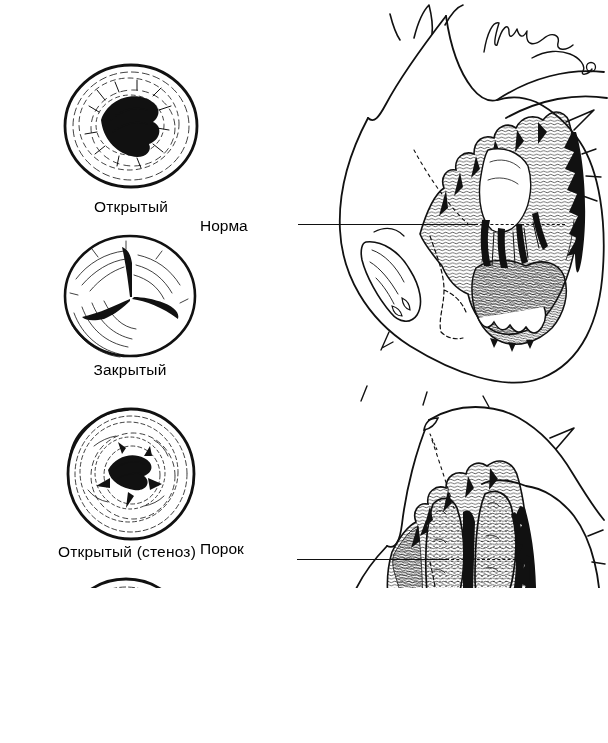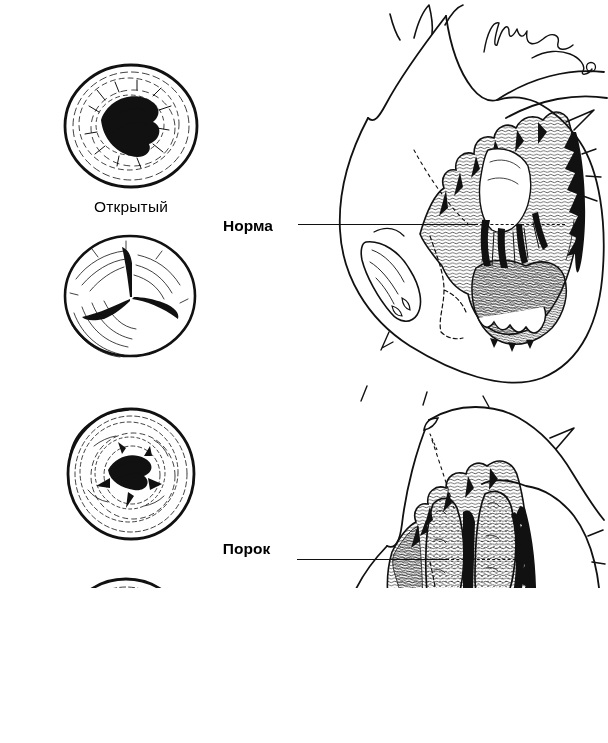--- a/index.html
+++ b/index.html
@@ -6,21 +6,21 @@
   #stage{
     position:relative;width:608px;height:588px;background:#fff;
     font-family:"Liberation Sans", sans-serif;color:#111;overflow:hidden;
   }
   .abs{position:absolute;}
   .caption{
     position:absolute;text-align:center;font-size:15.5px;line-height:1.1;
     color:#000;letter-spacing:0.2px;white-space:nowrap;
   }
   .pointer-label{
-    position:absolute;font-size:15.5px;color:#000;text-align:center;white-space:nowrap;font-weight:bold;
+    position:absolute;font-size:15.5px;color:#000;text-align:left;white-space:nowrap;
   }
   .pline-solid{position:absolute;height:0;border-top:1.6px solid #111;}
   .pline-dash{position:absolute;height:0;border-top:1.6px dashed #111;}
   .arrowhead{
     position:absolute;width:0;height:0;
     border-left:8px solid #111;border-top:4px solid transparent;border-bottom:4px solid transparent;
   }
   svg{display:block;}
   svg *{vector-effect:none;}
   .ink{stroke:#111;fill:none;stroke-linecap:round;stroke-linejoin:round;}
@@ -46,34 +46,36 @@
     <ellipse class="ink" cx="68" cy="63" rx="65" ry="60" stroke-width="2.6"></ellipse>
     <path d="M68,64 C66,48 64,32 60,14 C64,16 68,18 70,30 C70,44 70,54 70,64 Z" fill="#111"></path>
     <path d="M68,66 C54,72 38,80 20,84 C24,88 32,88 42,86 C52,82 62,74 68,68 Z" fill="#111"></path>
     <path d="M70,66 C84,68 100,74 116,86 C118,80 112,74 102,70 C92,66 80,64 72,64 Z" fill="#111"></path>
     <path class="ink" stroke-width="0.8" d="M14,46 C26,30 44,20 62,18 M20,52 C32,38 48,28 64,26 M28,58 C38,46 50,38 62,34
          M76,22 C94,26 108,36 118,52 M74,32 C90,36 102,46 110,60 M72,42 C86,46 96,54 102,66
          M12,80 C20,102 38,118 62,122 M20,74 C28,96 44,110 66,114 M30,70 C38,90 52,102 70,106
          M42,68 C50,84 60,94 74,96 M10,92 C20,110 40,122 58,124"></path>
     <path class="ink" stroke-width="0.8" d="M8,60 L16,62 M118,70 L126,66 M64,8 L64,16 M100,18 L94,26 M30,16 L36,24"></path>
   </svg>
+  <div class="caption" style="left:40px;top:361px;width:180px">Закрытый</div>
 
   <svg class="abs" style="left:64px;top:406px" width="134" height="136" viewBox="0 0 134 136">
     <ellipse class="ink" cx="67" cy="68" rx="63" ry="65" stroke-width="2.8"></ellipse>
     <path class="ink" d="M6,50 C10,24 34,6 64,4" stroke-width="1.6"></path>
     <ellipse class="ink" cx="67" cy="68" rx="56" ry="58" stroke-width="0.8" stroke-dasharray="5 3"></ellipse>
     <ellipse class="ink" cx="65" cy="66" rx="49" ry="50" stroke-width="0.8" stroke-dasharray="4 3"></ellipse>
     <ellipse class="ink" cx="69" cy="70" rx="42" ry="43" stroke-width="0.8" stroke-dasharray="5 4"></ellipse>
     <ellipse class="ink" cx="66" cy="67" rx="35" ry="36" stroke-width="0.8" stroke-dasharray="3 3"></ellipse>
     <ellipse class="ink" cx="68" cy="69" rx="28" ry="29" stroke-width="0.8" stroke-dasharray="4 3"></ellipse>
     <path class="ink" stroke-width="0.8" d="M30,40 q10,-8 22,-10 M80,100 q12,-2 20,-10 M24,84 q8,10 20,12 M90,34 q10,6 14,16"></path>
     <path d="M44,64 C52,50 68,46 80,52 C90,57 90,66 80,70 C88,76 82,86 70,84 C58,82 46,76 44,64 Z" fill="#111"></path>
     <path d="M58,48 l-4,-12 l8,6 z M80,50 l6,-10 l2,10 z M84,72 l14,6 l-12,6 z M64,86 l-2,16 l8,-12 z M46,72 l-14,8 l14,2 z" fill="#111"></path>
     <path class="ink" d="M52,62 C60,56 72,54 80,58 M54,72 C62,68 72,66 78,68" stroke="#fff" stroke-width="1.2"></path>
   </svg>
+  <div class="caption" style="left:20px;top:543px;width:214px">Открытый (стеноз)</div>
 
   <svg class="abs" style="left:62px;top:577px" width="128" height="124" viewBox="0 0 128 124">
     <ellipse class="ink" cx="64" cy="62" rx="62" ry="60" stroke-width="2.8"></ellipse>
     <ellipse class="ink" cx="64" cy="62" rx="54" ry="52" stroke-width="0.8" stroke-dasharray="6 3"></ellipse>
     <ellipse class="ink" cx="62" cy="60" rx="46" ry="44" stroke-width="0.8" stroke-dasharray="4 3"></ellipse>
     <ellipse class="ink" cx="66" cy="64" rx="38" ry="36" stroke-width="0.8" stroke-dasharray="5 4"></ellipse>
     <ellipse class="ink" cx="63" cy="61" rx="30" ry="28" stroke-width="0.8" stroke-dasharray="3 3"></ellipse>
     <path class="ink" stroke-width="0.8" d="M20,30 q14,-12 30,-14 M70,108 q16,-4 26,-14 M16,78 q6,14 18,20
          M30,90 l10,4 M28,96 l12,4 M90,30 l10,8 M88,36 l12,8"></path>
     <path d="M52,44 C60,36 72,38 76,48 C86,48 90,58 82,64 C90,72 82,82 72,78 C72,90 60,94 54,84 C44,86 38,76 46,68 C38,60 42,48 52,44 Z" fill="#111"></path>

